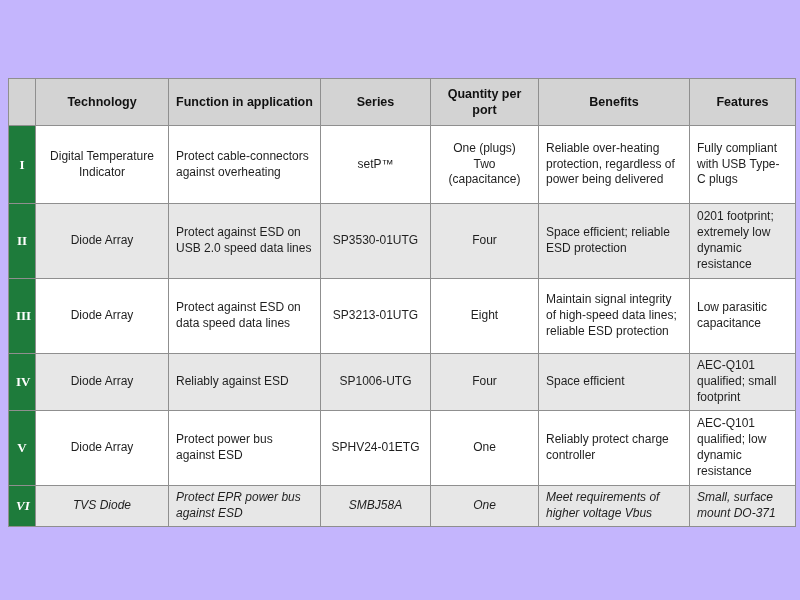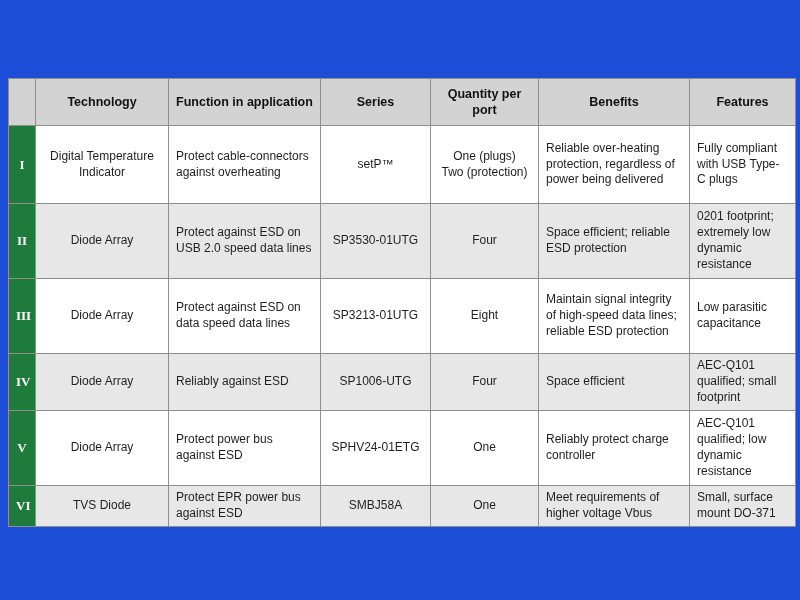--- a/index.html
+++ b/index.html
@@ -1,21 +1,21 @@
 <!DOCTYPE html>
 <html><head>
 <meta charset="utf-8">
 <style>
   html,body{margin:0;padding:0;}
   body{
     width:800px;height:600px;background:#ffffff;overflow:hidden;
     font-family:"Liberation Sans", sans-serif;
     -webkit-font-smoothing:antialiased;
   }
-  .canvas{position:relative;width:800px;height:600px;background:#1d4ed8;}
+  .canvas{position:relative;width:800px;height:600px;background:#c4b5fd;}
   table.spec{
     position:absolute;left:8px;top:78px;width:787px;
     border-collapse:collapse;table-layout:fixed;
     font-size:12px;color:#1f1f1f;
   }
   table.spec td,table.spec th{
     border:1px solid #8f8f8f;
     padding:4px 7px;
     vertical-align:middle;
     line-height:1.32;
@@ -31,21 +31,21 @@
     border-color:#c9c9c9;border-left-color:#8f8f8f;
   }
   tr.alt td{background:#e7e7e7;}
   tr.plain td{background:#ffffff;}
   tr.alt td.rowlabel, tr.plain td.rowlabel{background:#1e7b3b;}
   td.c{text-align:center;}
   td.l{text-align:left;}
   td.pre{white-space:pre-line;}
   
   tr.r1{height:78px;} tr.r2{height:75px;} tr.r3{height:75px;}
-  tr.r4{height:57px;} tr.r5{height:75px;} tr.r6{height:32px;}
+  tr.r4{height:57px;} tr.r5{height:75px;} tr.r6{height:32px;font-style:italic;}
 </style>
 </head>
 <body>
 
 <div class="canvas">
   <table class="spec">
     <colgroup>
       <col style="width:27px">
         <col style="width:133px">
         <col style="width:152px">
@@ -65,21 +65,21 @@
         <th>Features</th>
       </tr>
     </thead>
     <tbody>
       <tr class="plain r1">
         <td class="rowlabel">I</td>
         <td class="c">Digital Temperature Indicator</td>
         <td class="l">Protect cable-connectors against overheating</td>
         <td class="c">setP™</td>
         <td class="c pre">One (plugs)
-Two (protection)</td>
+Two (capacitance)</td>
         <td class="l">Reliable over-heating protection, regardless of power being delivered</td>
         <td class="l">Fully compliant with USB Type-C plugs</td>
       </tr>
       <tr class="alt r2">
         <td class="rowlabel">II</td>
         <td class="c">Diode Array</td>
         <td class="l">Protect against ESD on USB 2.0 speed data lines</td>
         <td class="c">SP3530-01UTG</td>
         <td class="c">Four</td>
         <td class="l">Space efficient; reliable ESD protection</td>

